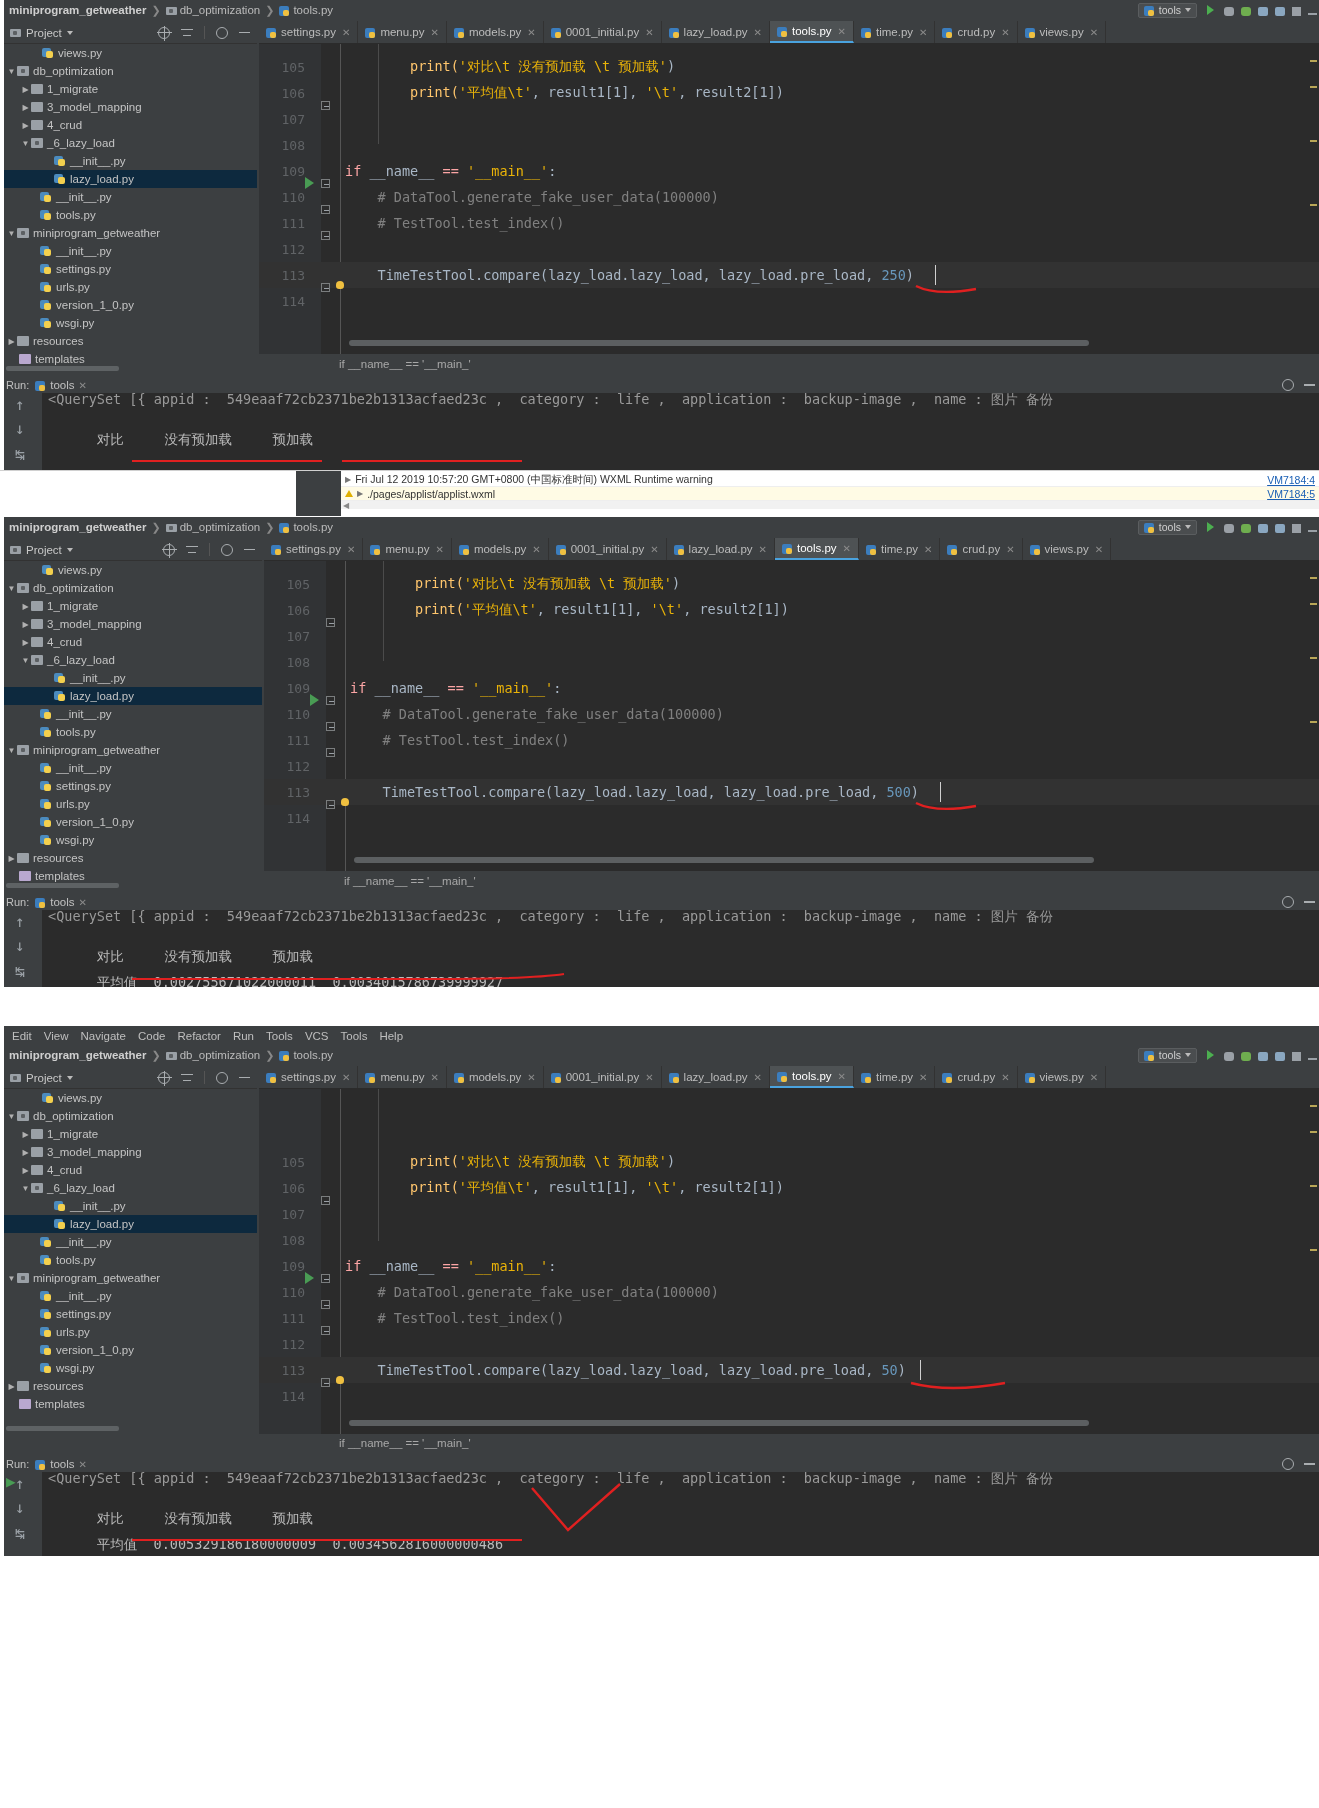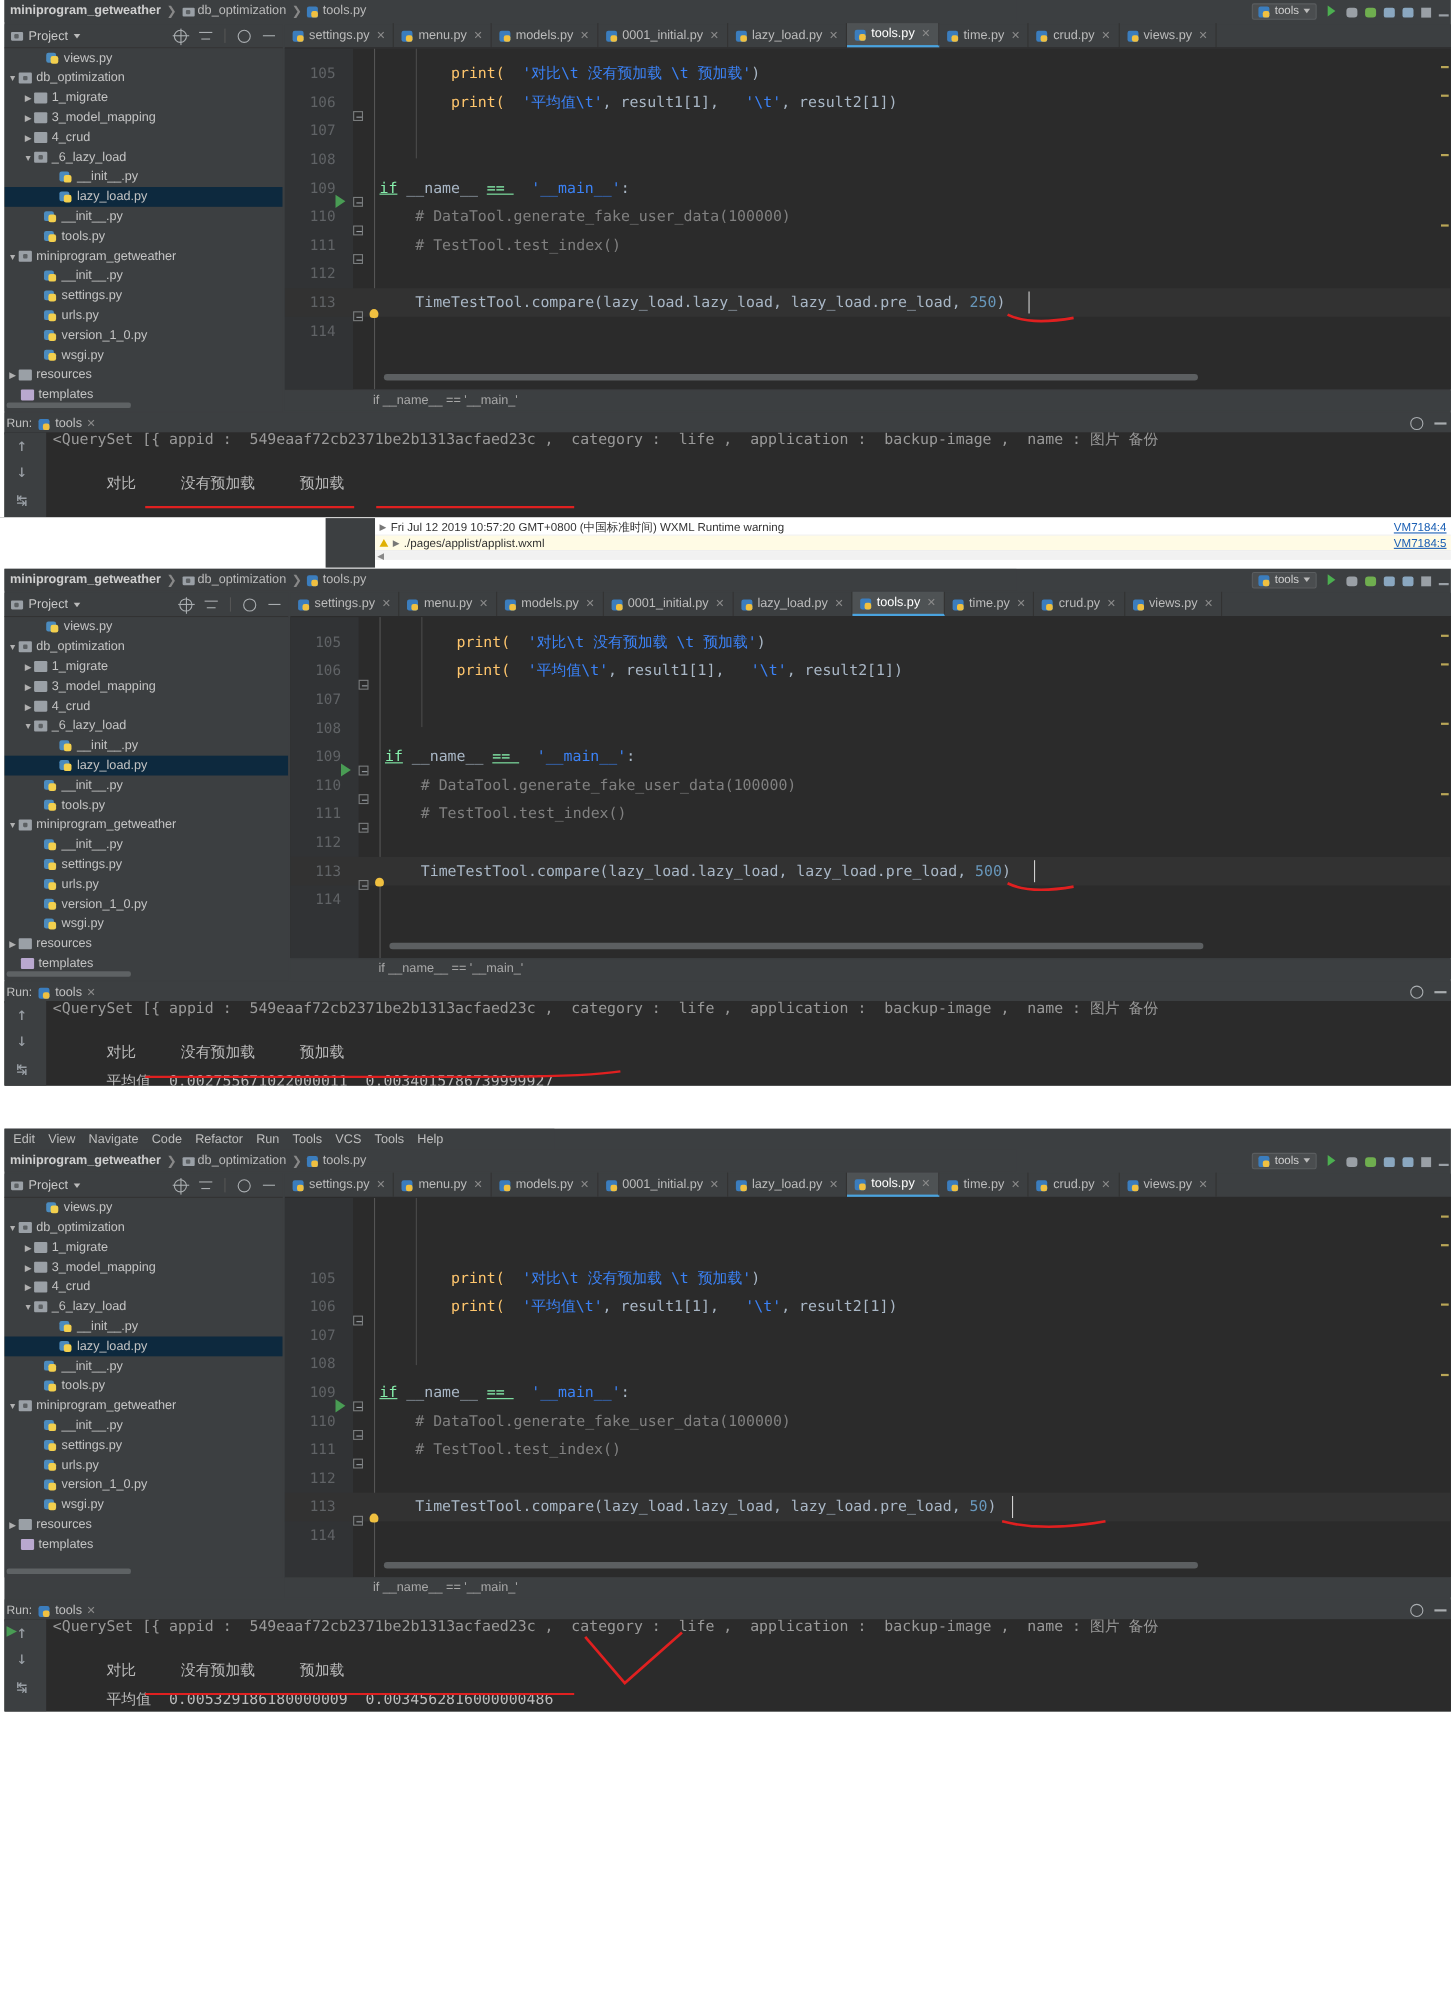--- a/index.html
+++ b/index.html
@@ -69,22 +69,22 @@
   .pyi::after{content:"";position:absolute;left:4px;top:4px;width:7px;height:7px;background:#f3d04e;border-radius:2px;}
   .hscroll { position:absolute; height:5px; background:#5e6264; border-radius:2px; }
 
   
   .editor { background:#2b2b2b; position:relative; overflow:hidden; font-family:"DejaVu Sans Mono", monospace; }
   .gutter-bg { position:absolute; left:0; top:0; bottom:0; width:62px; background:#313335; }
   .codeline { position:absolute; left:0; right:0; height:26px; display:flex; align-items:center; white-space:pre; font-size:13.5px;}
   .lnum { width:46px; text-align:right; color:#606366; font-size:13px; font-family:"DejaVu Sans Mono", monospace;}
   .gut  { width:40px; position:relative;}
   .codetxt { font-size:13.5px; color:#a9b7c6; }
-  .kw { color:#86efac;text-decoration:underline; }
-  .str { color:#3b82f6;margin-left:16px; }
+  .kw { color:#fca5a5; }
+  .str { color:#eab308; }
   .cmt { color:#808080; }
   .num { color:#6897bb; }
   .fn  { color:#ffc66d; }
   .hl-line { background:#323232; }
   .runarrow { position:absolute; left:0; top:6px; width:0;height:0;border-left:9px solid #499c54;border-top:6px solid transparent;border-bottom:6px solid transparent; }
   .bulb { position:absolute; width:8px;height:8px;background:#f0c040;border-radius:50% 50% 40% 40%; }
   .foldmark { position:absolute; width:9px;height:9px;border:1px solid #7a7d7e; }
   .foldmark::after{content:"";position:absolute;left:1.5px;top:3.5px;width:5px;height:1px;background:#9aa0a6;}
   .foldbar { position:absolute; width:1px; background:#555; }
   .guide { position:absolute; width:1px; background:#4b4b4b; }

